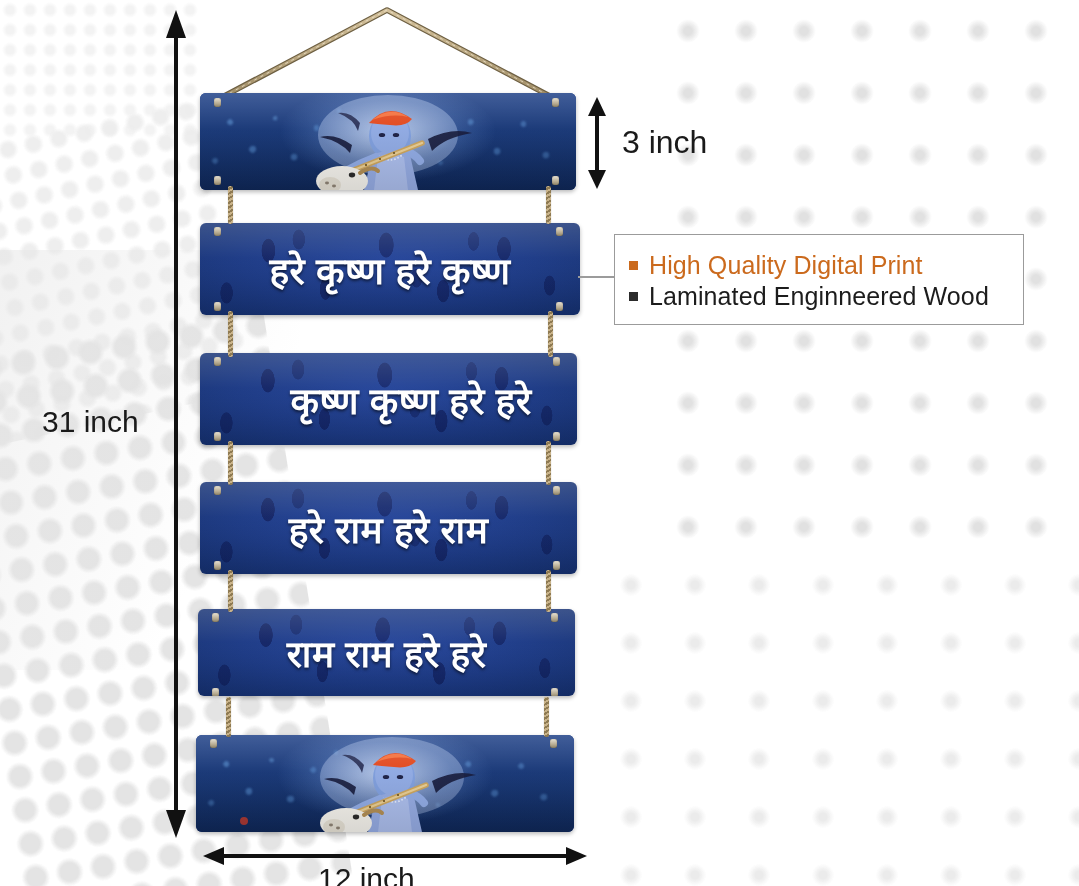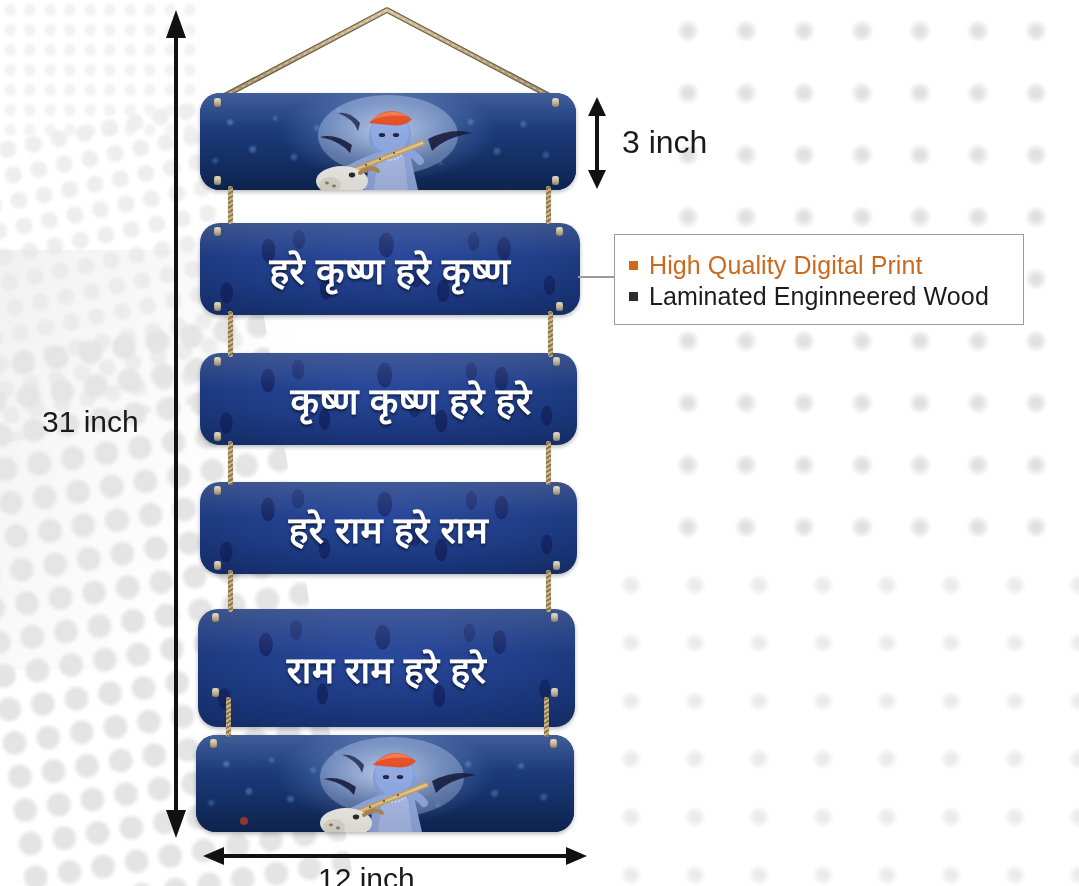--- a/index.html
+++ b/index.html
@@ -102,21 +102,21 @@
   .rope-hanger {
     position: absolute;
     left: 205px;
     top: 4px;
     width: 370px;
     height: 100px;
   }
 
   .plank {
     position: absolute;
-    border-radius: 20px;
+    border-radius: 6px;
     box-shadow: 0 2px 4px rgba(0,0,0,0.28);
     overflow: hidden;
     background: #1b3d8f;
   }
   .plank-text {
     position: absolute;
     inset: 0;
     display: flex;
     align-items: center;
     justify-content: center;
@@ -361,21 +361,21 @@
       <div class="plank-text" style="font-size:37px;">हरे राम हरे राम</div>
       <div class="eyelet" style="left:14px; top:4px;"></div>
       <div class="eyelet" style="left:353px; top:4px;"></div>
       <div class="eyelet" style="left:14px; top:79px;"></div>
       <div class="eyelet" style="left:353px; top:79px;"></div>
     </div>
 
     <div class="rope-link" style="left:228px; top:570px; height:42px;"></div>
     <div class="rope-link" style="left:546px; top:570px; height:42px;"></div>
 
-    <div class="plank plank-text-bg" style="left:198px; top:609px; width:377px; height:118px;">
+    <div class="plank plank-text-bg" style="left:198px; top:609px; width:377px; height:87px;">
       <div class="plank-pattern"></div>
       <div class="plank-sheen"></div>
       <div class="plank-text" style="font-size:37px;">राम राम हरे हरे</div>
       <div class="eyelet" style="left:14px; top:4px;"></div>
       <div class="eyelet" style="left:353px; top:4px;"></div>
       <div class="eyelet" style="left:14px; top:79px;"></div>
       <div class="eyelet" style="left:353px; top:79px;"></div>
     </div>
 
     <div class="rope-link" style="left:226px; top:697px; height:40px;"></div>

